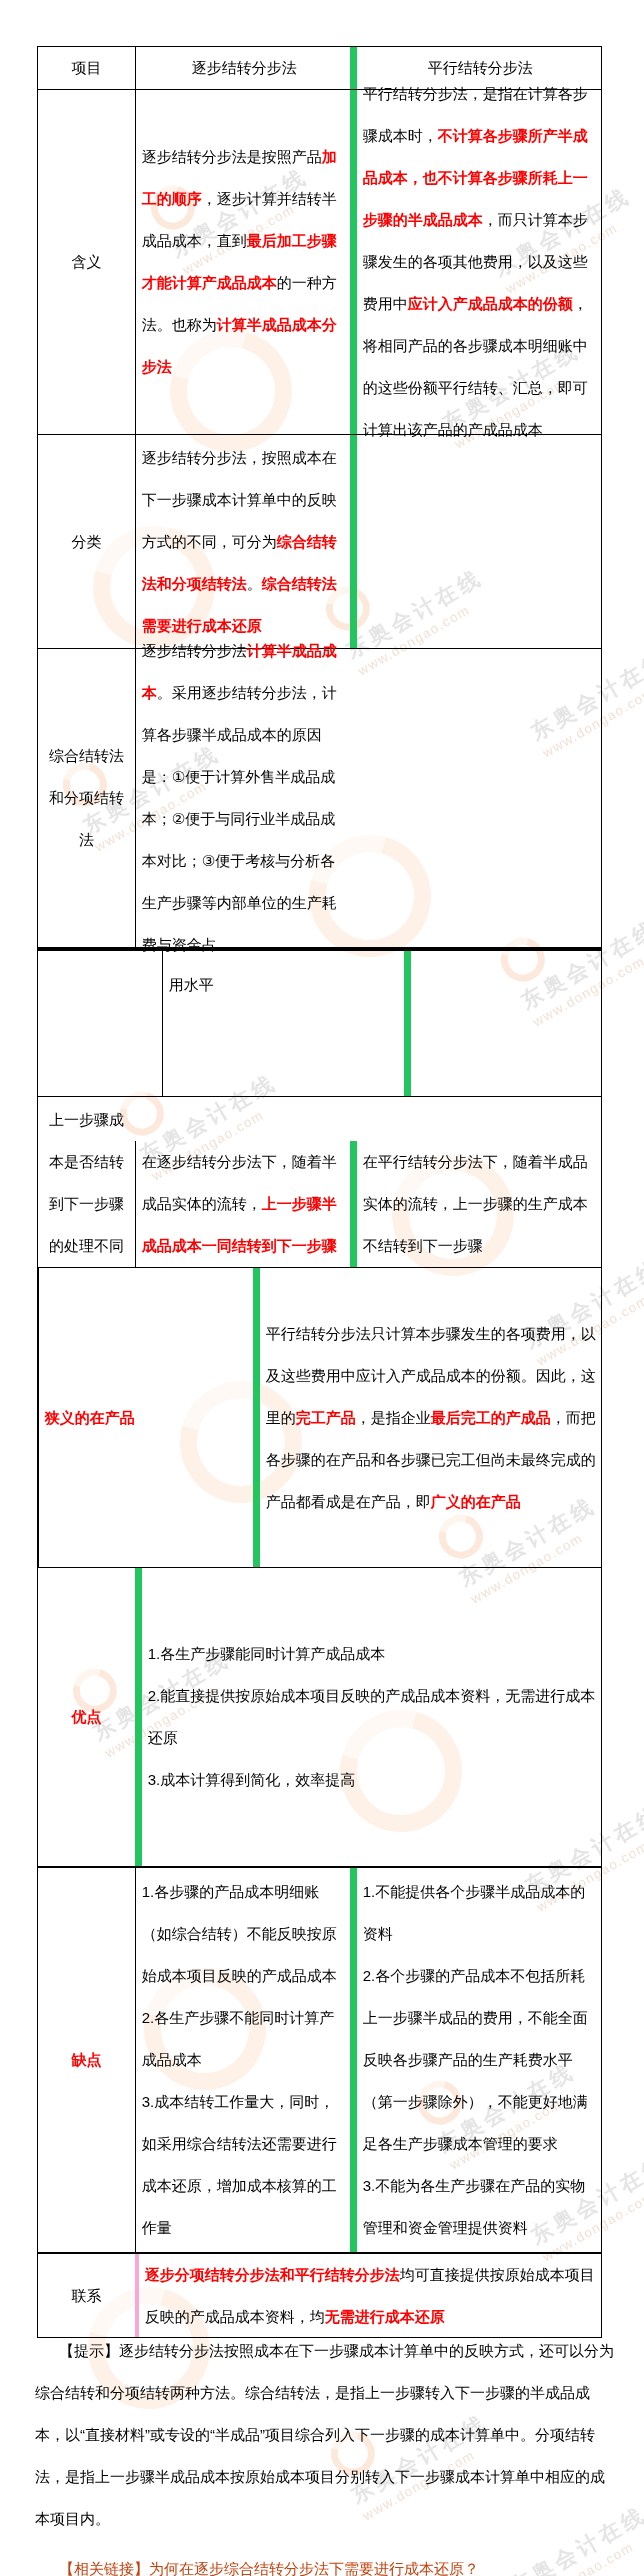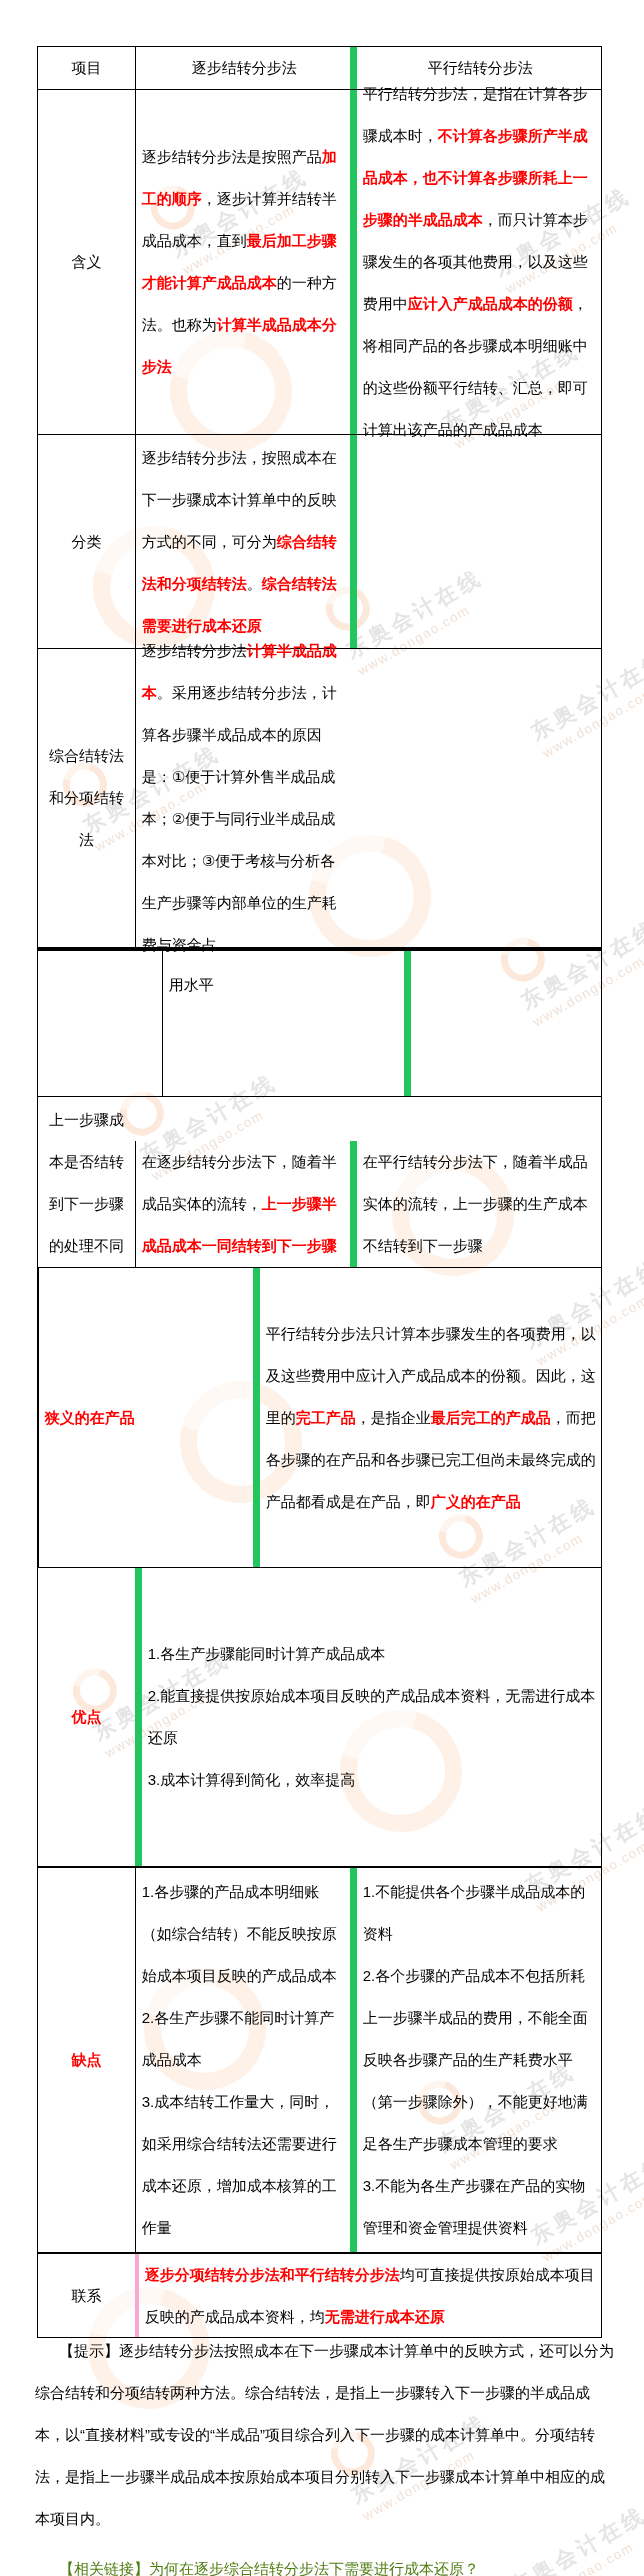--- a/index.html
+++ b/index.html
@@ -250,15 +250,15 @@
         <div class="inner">联系</div>
       </div>
       <div class="cell cm">
         <div class="inner"><span class="red">逐步分项结转分步法和平行结转分步法</span><span>均可直接提供按原始成本项目反映的产成品成本资料，均</span><span class="red">无需进行成本还原</span></div>
       </div>
     </div>
   </div>
 
 <div class="notes">
     <p class="note note-tip"><span>【提示】逐步结转分步法按照成本在下一步骤成本计算单中的反映方式，还可以分为综合结转和分项结转两种方法。综合结转法，是指上一步骤转入下一步骤的半成品成本，以“直接材料”或专设的“半成品”项目综合列入下一步骤的成本计算单中。分项结转法，是指上一步骤半成品成本按原始成本项目分别转入下一步骤成本计算单中相应的成本项目内。</span></p>
-    <p class="note note-link"><span style="color: #4d7c0f; text-align: center;">【相关链接】为何在逐步综合结转分步法下需要进行成本还原？</span></p>
+    <p class="note note-link"><span style="color: #c2410c; text-align: center;">【相关链接】为何在逐步综合结转分步法下需要进行成本还原？</span></p>
   </div>
 
 
 </body></html>

